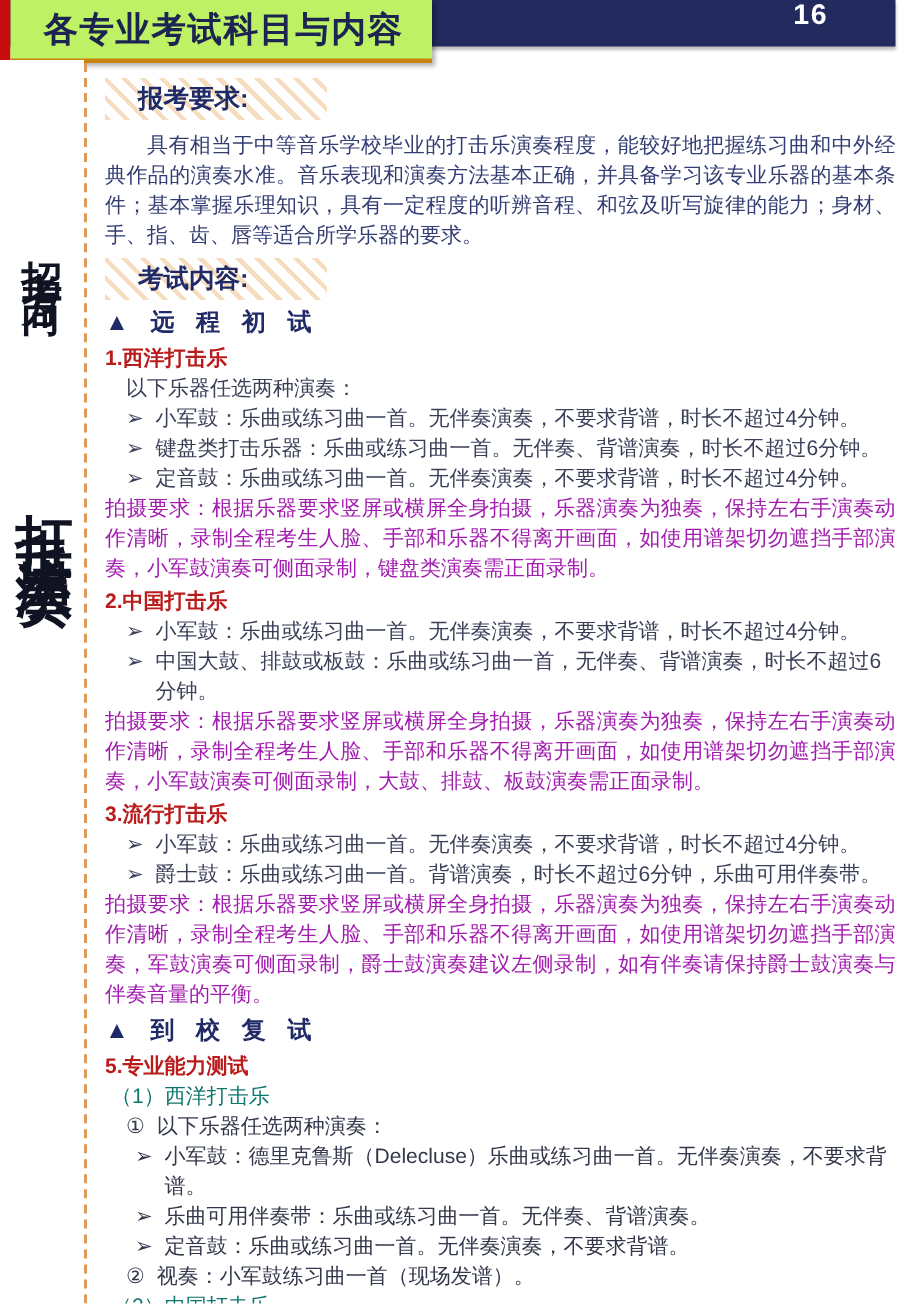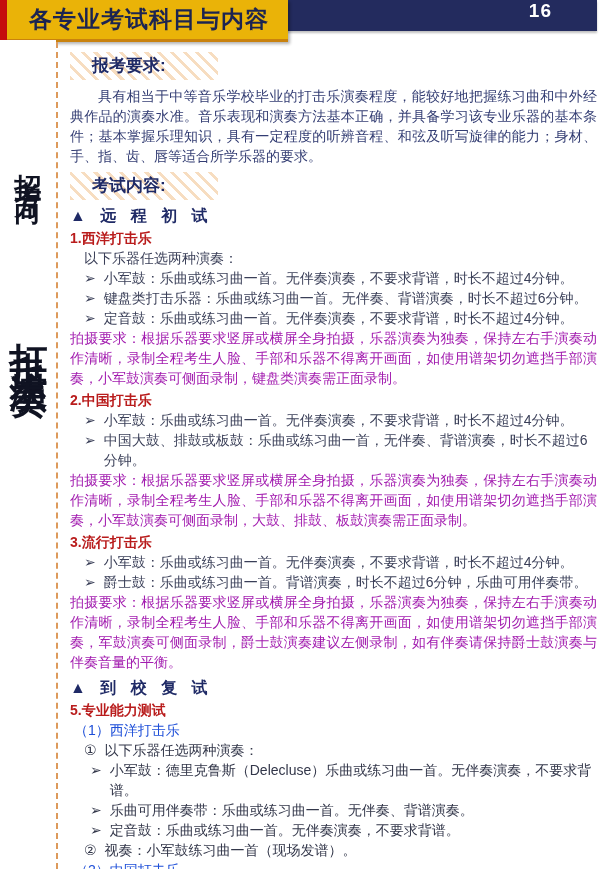--- a/index.html
+++ b/index.html
@@ -12,21 +12,21 @@
   
   .navy-bar{
     position:absolute;left:0;top:0;width:597px;height:31px;
     background:#232b5e;box-shadow:0 2px 2px rgba(0,0,0,.25);
   }
   .red-strip{
     position:absolute;left:0;top:0;width:7px;height:40px;background:#c50d0d;
   }
   .title-box{
     position:absolute;left:7px;top:0;width:281px;height:39px;
-    background:#eab308;border-bottom:3px solid #c9820e;
+    background:#bef264;border-bottom:3px solid #c9820e;
     box-shadow:2px 2px 3px rgba(0,0,0,.3);
     display:flex;align-items:center;
   }
   .title-box .t{
     color:#1c2451;font-weight:bold;font-size:23px;letter-spacing:1px;
     padding-left:22px;white-space:nowrap;
   }
   .page-num{
     position:absolute;top:0;right:52px;color:#ffffff;
     font-weight:bold;font-size:19px;letter-spacing:1px;
@@ -66,21 +66,21 @@
   }
   .sub-title{
     color:#b91c1c;font-weight:bold;margin:2px 0 0 0;line-height:20px;
   }
   .intro{padding-left:14px;line-height:20px;}
   .bullet{padding-left:14px;line-height:20px;display:flex;}
   .bmark{flex:0 0 auto;padding-right:8px;}
   .note{
     color:#a21caf;text-align:justify;line-height:20px;margin:0;
   }
-  .group-title{padding-left:4px;line-height:20px;color:#1d4ed8;}
+  .group-title{padding-left:4px;line-height:20px;color:#0f766e;}
   .oitem{padding-left:14px;line-height:20px;display:flex;color:#33374a;}
   .omark{flex:0 0 auto;padding-right:8px;}
   .oitem.arrow{padding-left:20px;}
 </style>
 </head>
 <body>
 
 <div class="navy-bar"></div>
 <div class="red-strip"></div>
 <div class="title-box">

